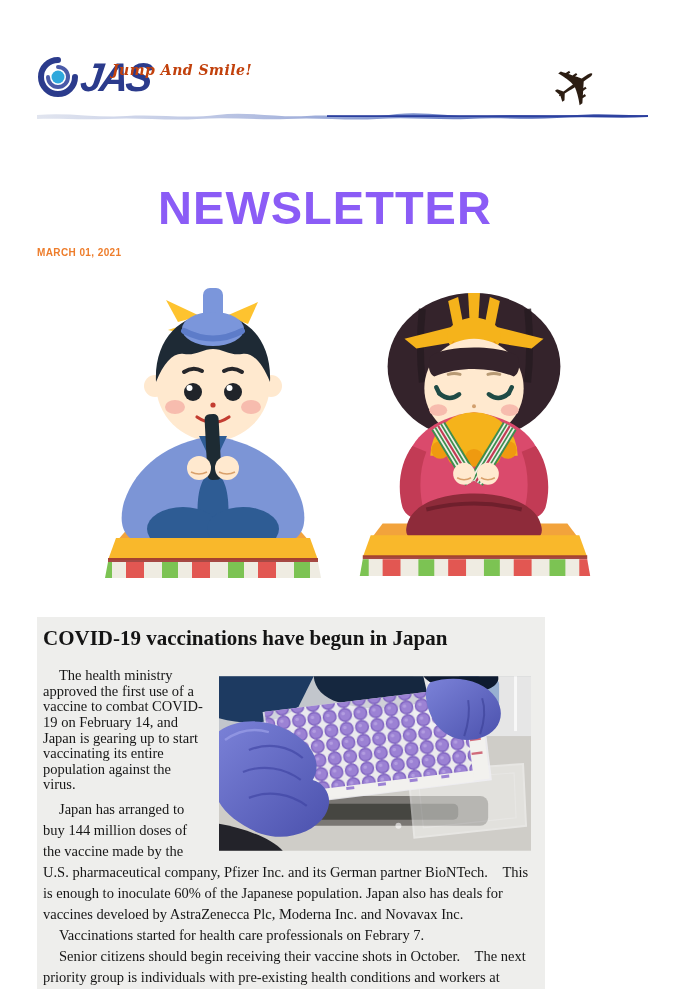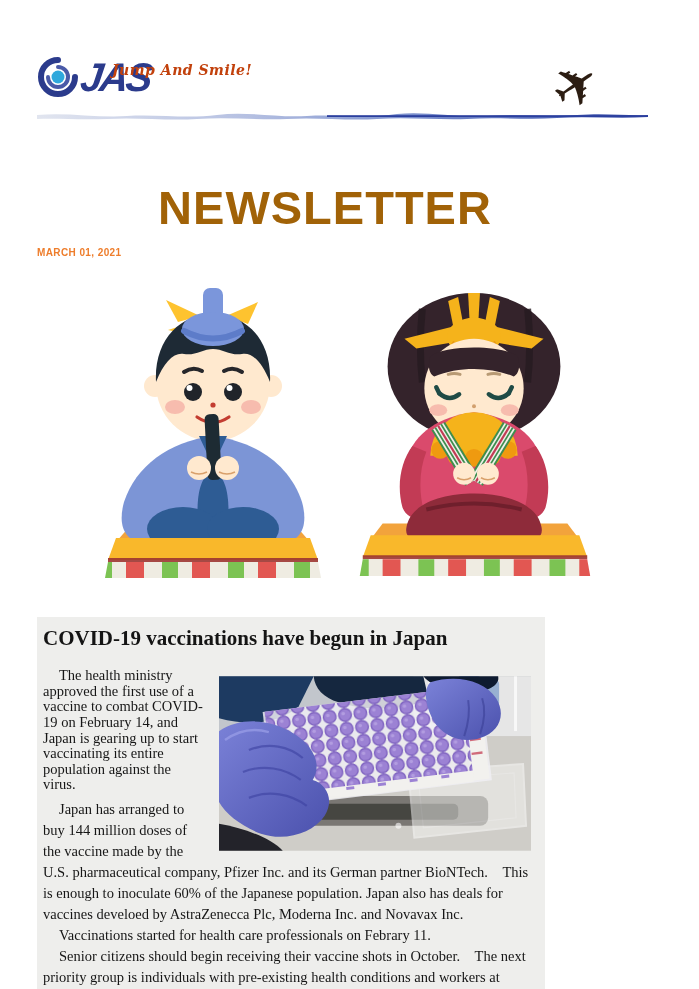--- a/index.html
+++ b/index.html
@@ -23,21 +23,21 @@
   .plane{
     position:absolute;top:58px;left:533px;width:86px;height:56px;
     font-size:56px;line-height:56px;color:#2c1d12;
     transform:rotate(-34deg);transform-origin:50% 50%;
     font-family:"DejaVu Sans",sans-serif;text-align:center;user-select:none;
   }
   .divider{position:absolute;top:108px;left:37px;width:611px;height:16px;}
   
   .title{
     position:absolute;top:180px;left:0;width:650px;text-align:center;
-    font-size:47px;font-weight:bold;letter-spacing:1px;color:#a16207;
+    font-size:47px;font-weight:bold;letter-spacing:1px;color:#8b5cf6;
     font-family:"Liberation Sans",sans-serif;
   }
   .date{
     position:absolute;top:247px;left:37px;
     font-size:10px;font-weight:bold;letter-spacing:.4px;color:#ee7d2b;
   }
   
   .doll-left{position:absolute;top:286px;left:96px;width:235px;height:295px;}
   .doll-right{position:absolute;top:287px;left:352px;width:245px;height:293px;}
   
@@ -266,18 +266,18 @@
         <path d="M262,58 C266,46 268,34 264,22" stroke="#3a3f96" stroke-width="2" fill="none" opacity="0.6"></path>
         <path d="M-4,58 C18,40 52,42 76,58 C94,70 104,88 94,104 C108,108 116,124 106,140 C94,158 66,166 42,158 C16,148 -4,130 -4,112 Z" fill="url(#glove)"></path>
         <path d="M30,74 C50,66 70,70 84,82" stroke="#3c41a0" stroke-width="2.2" fill="none" opacity="0.6"></path>
         <path d="M24,96 C44,88 66,92 82,104" stroke="#3c41a0" stroke-width="2.2" fill="none" opacity="0.6"></path>
         <path d="M30,122 C50,114 72,118 88,130" stroke="#3c41a0" stroke-width="2.2" fill="none" opacity="0.6"></path>
         <path d="M6,64 C20,54 36,52 50,56" stroke="#9ba0e8" stroke-width="2.5" fill="none" opacity="0.7"></path>
         <path d="M0,148 C24,152 52,162 64,175 L0,175 Z" fill="#23232a"></path>
       </svg>
       <p class="tight">The health ministry approved the first use of a vaccine to combat COVID-19 on February 14, and Japan is gearing up to start vaccinating its entire population against the virus.</p>
       <p>Japan has arranged to buy 144 million doses of the vaccine made by the U.S. pharmaceutical company, Pfizer Inc. and its German partner BioNTech.　This is enough to inoculate 60% of the Japanese population. Japan also has deals for vaccines develoed by AstraZenecca Plc, Moderna Inc. and Novavax Inc.</p>
-      <p>Vaccinations started for health care professionals on Febrary 11.</p>
+      <p>Vaccinations started for health care professionals on Febrary 7.</p>
       <p>Senior citizens should begin receiving their vaccine shots in October.　The next priority group is individuals with pre-existing health conditions and workers at elderly care facilities.</p>
     </div>
   </div>
 
 </div>
 
 </body></html>

